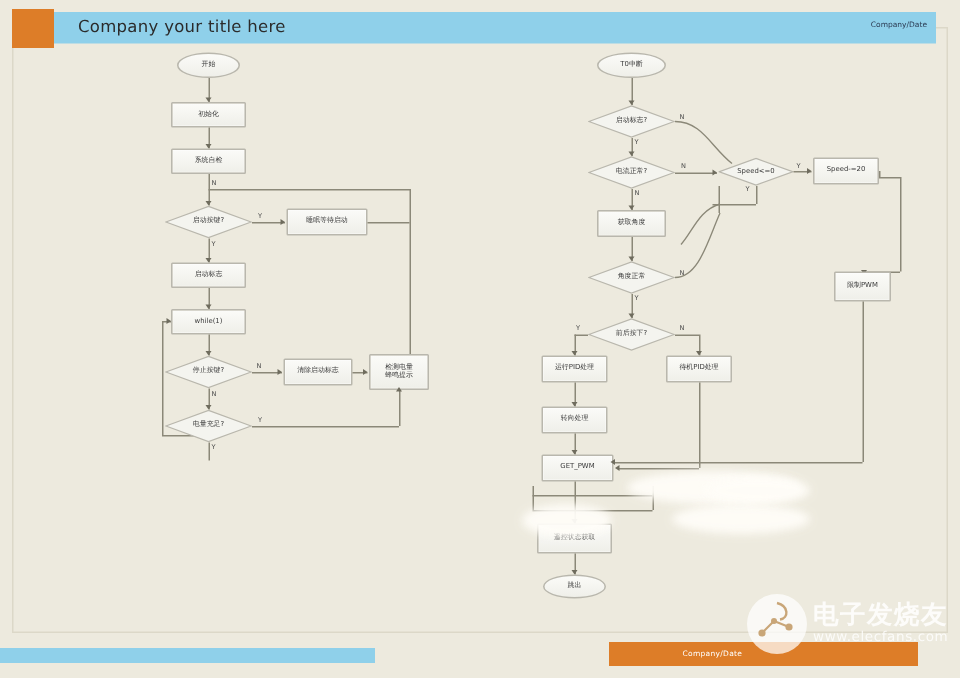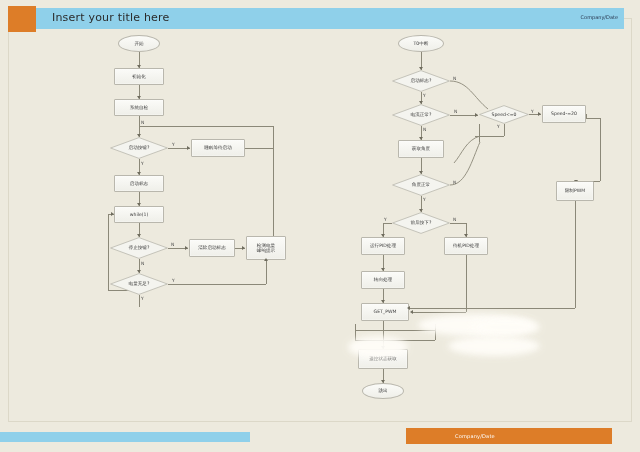--- a/index.html
+++ b/index.html
@@ -63,21 +63,21 @@
 </style>
 </head>
 <body>
 
 <div id="slide">
 
   <div id="canvas-border"></div>
 
   <div id="header-band"></div>
   <div id="header-square"></div>
-  <div id="header-title">Insert your title here</div>
+  <div id="header-title">Company your title here</div>
   <div id="header-company">Company/Date</div>
 
   <div>
 
     <div class="node term" style="left:118px;top:35px;width:42px;height:17px;">
       <span>开始</span>
     </div>
     <div class="line v" style="left:139px;top:52px;height:16px;"></div>
     <div class="arrow down" style="left:137px;top:65px;"></div>
 
@@ -330,14 +330,27 @@
 
   <div class="smudge" style="left:418px;top:314px;width:116px;height:22px;"></div>
   <div class="smudge" style="left:348px;top:336px;width:60px;height:22px;"></div>
   <div class="smudge" style="left:448px;top:336px;width:92px;height:20px;"></div>
   <div class="smudge" style="left:470px;top:318px;width:70px;height:18px;"></div>
 
   <div id="footer-blue"></div>
   <div id="footer-orange"></div>
   <div id="footer-company">Company/Date</div>
 
+  <div id="wm">
+    <div id="wm-circle">
+      <svg width="40" height="40" viewBox="0 0 40 40">
+        <path d="M10,26 L18,18 L28,22" stroke="#c9a678" stroke-width="1.4" fill="none"></path>
+        <circle cx="10" cy="26" r="2.4" fill="#c9a678"></circle>
+        <circle cx="18" cy="18" r="2.0" fill="#c9a678"></circle>
+        <circle cx="28" cy="22" r="2.4" fill="#c9a678"></circle>
+        <path d="M20,6 C28,8 28,16 22,17" stroke="#c9a678" stroke-width="1.6" fill="none"></path>
+      </svg>
+    </div>
+    <div id="wm-text-cn">电子发烧友</div>
+    <div id="wm-text-url">www.elecfans.com</div>
+  </div>
 
 </div>
 
 </body></html>

